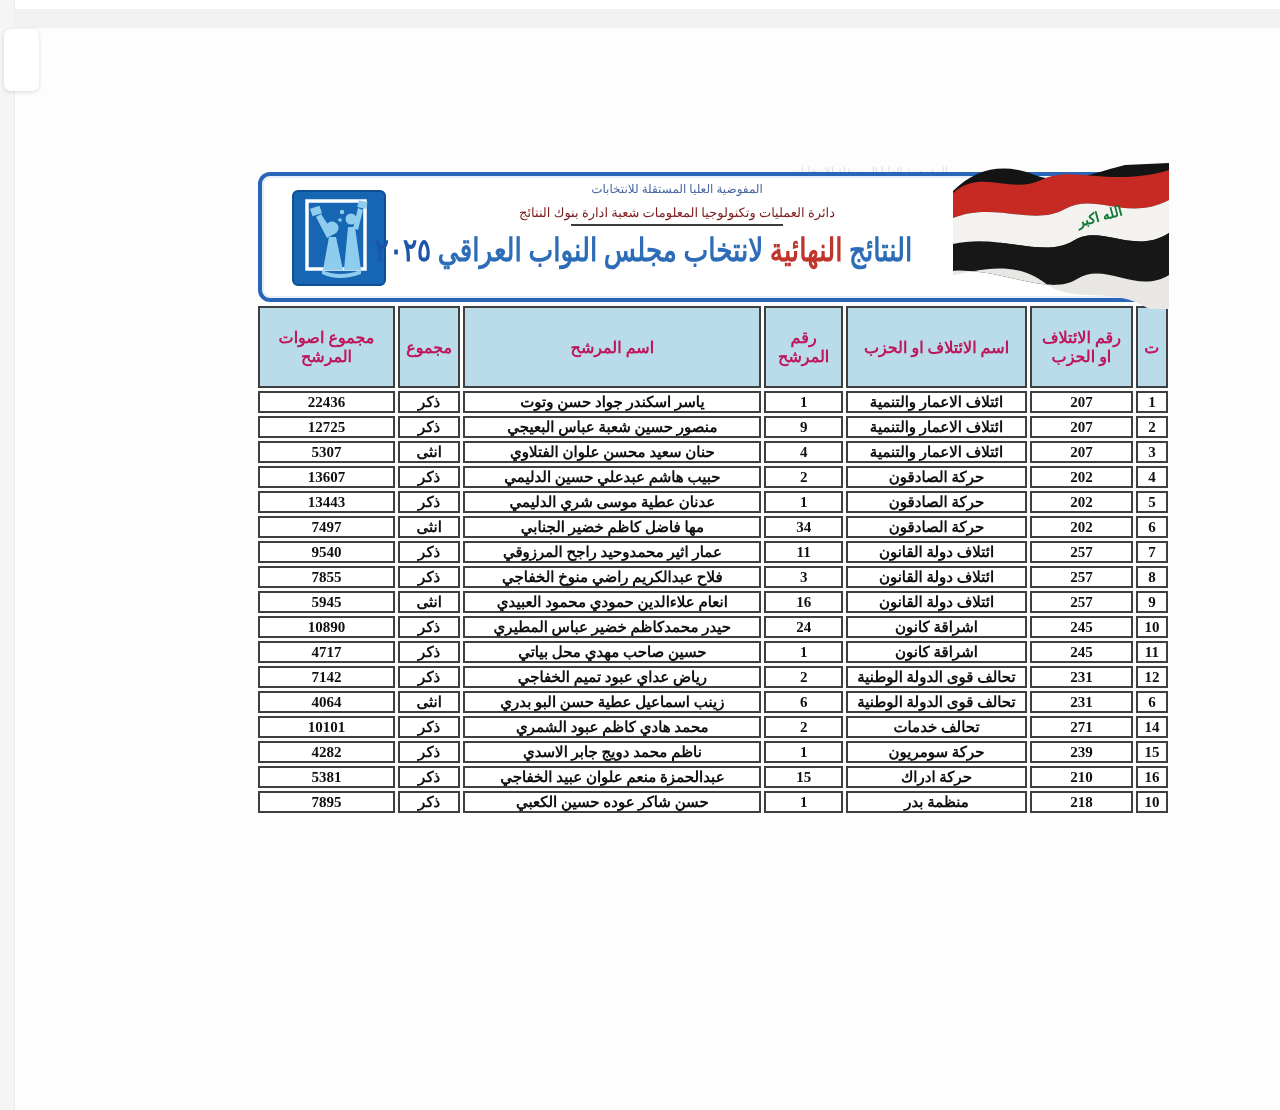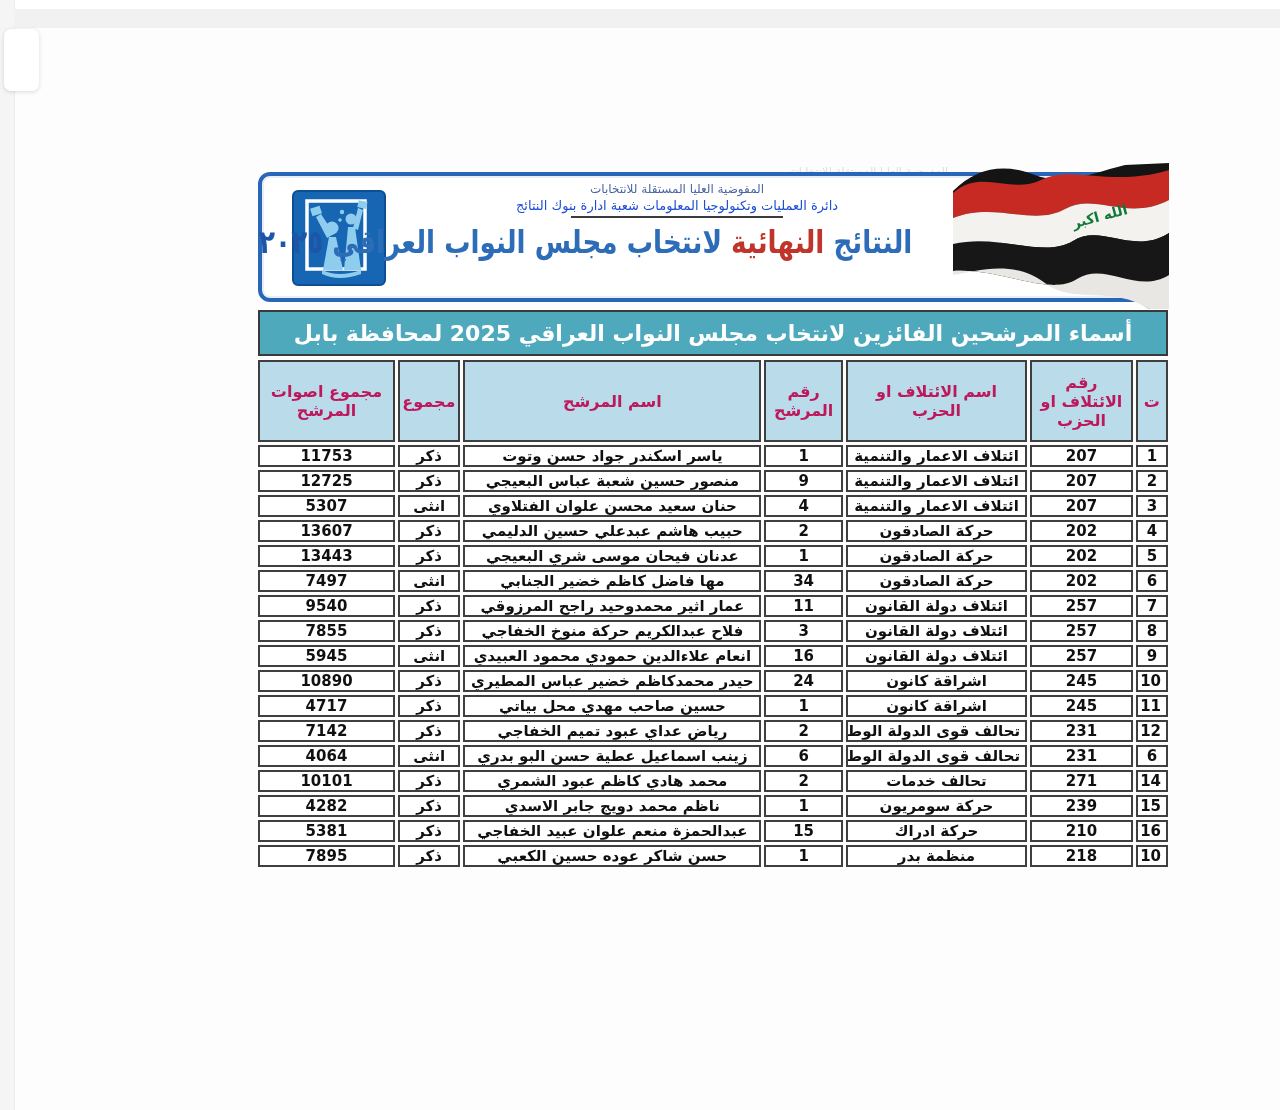--- a/index.html
+++ b/index.html
@@ -7,31 +7,31 @@
     width:1280px;height:1110px;position:relative;overflow:hidden;
     background:#ffffff;
     font-family:"DejaVu Sans", sans-serif;
   }
   
   .artifact-left{position:absolute;left:0;top:0;width:14px;height:100%;background:#f5f5f5;border-right:1px solid #ececec;}
   .artifact-topband{position:absolute;left:14px;top:9px;right:0;height:19px;background:#f1f1f1;}
   .artifact-page{position:absolute;left:15px;top:28px;right:0;bottom:0;background:#fdfdfd;}
   .artifact-tab{position:absolute;left:4px;top:29px;width:35px;height:62px;background:#ffffff;border-radius:7px;box-shadow:0 1px 4px rgba(0,0,0,.14);}
   
-  .doc{position:absolute;left:258px;top:165px;width:910px;}
+  .doc{position:absolute;left:258px;top:165px;width:910px;font-family:Liberation Serif, serif;}
   .ghost-line{position:absolute;top:0;right:220px;font-size:11px;color:#c3c3c8;opacity:.55;direction:rtl;z-index:0;}
   
   .banner{position:relative;margin-top:7px;height:122px;background:#ffffff;
     border:4px solid #2a66b8;border-radius:12px;z-index:1;
     box-shadow:inset 0 0 0 2px #e8eef8;}
   .flag{position:absolute;top:-13px;right:-5px;width:216px;height:146px;z-index:3;}
   .logo{position:absolute;left:30px;top:14px;width:94px;height:96px;z-index:2;}
   .banner-center{position:absolute;left:128px;right:200px;top:6px;text-align:center;direction:rtl;z-index:2;}
   .org-line1{font-size:12px;color:#4966a2;}
-  .org-line2{font-size:13px;color:#1d4ed8;margin-top:2px;}
+  .org-line2{font-size:13px;color:#7f1d1d;margin-top:8px;}
   .org-underline{width:212px;border-bottom:2px solid #3c3c3c;margin:3px auto 0;}
   .main-title{margin-top:5px;font-weight:bold;font-size:32px;color:#2d6db8;white-space:nowrap;
     transform:scaleX(.82);transform-origin:center;}
   .t-red{color:#c0352b;}
   .t-year{color:#1d55a8;letter-spacing:5px;margin-left:2px;}
   
   .subtitle-bar{margin-top:8px;height:46px;background:#4fa9bd;border:2px solid #3a3a3a;
     color:#ffffff;font-weight:bold;font-size:22px;direction:rtl;
     display:flex;align-items:center;justify-content:center;box-sizing:border-box;}
   
@@ -85,21 +85,20 @@
     <svg class="flag" viewBox="0 0 216 146">
       <path d="M0,28 C24,4 52,0 82,12 C112,24 146,8 172,2 L216,0 L216,146 L196,146 C158,118 120,140 90,112 C60,84 20,62 0,56 Z" fill="#141414"></path>
       <path d="M0,30 C28,5 58,32 88,17 C120,1 156,25 216,7 L216,37 C174,59 142,29 112,46 C80,64 42,38 0,55 Z" fill="#c62a22"></path>
       <path d="M0,55 C42,38 80,64 112,46 C142,29 174,59 216,37 L216,70 C180,93 148,60 120,78 C90,96 46,70 0,81 Z" fill="#f4f2ef"></path>
       <path d="M0,81 C46,70 90,96 120,78 C148,60 180,93 216,70 L216,112 C184,132 152,98 124,116 C96,134 50,105 0,108 Z" fill="#171717"></path>
       <path d="M0,108 C50,105 96,134 124,116 C152,98 184,132 216,112 L216,146 L196,146 C160,122 120,142 92,120 C60,96 24,108 0,112 Z" fill="#e9e7e4"></path>
       <text x="148" y="58" transform="rotate(-15 148 58)" font-size="14" font-weight="bold" fill="#0e7a36" text-anchor="middle">الله اكبر</text>
     </svg>
   </div>
 
-  <div class="subtitle-bar">أسماء المرشحين الفائزين لانتخاب مجلس النواب العراقي 2025 لمحافظة بابل</div>
 
   <table class="results">
     <colgroup>
       <col style="width:32px">
         <col style="width:102px">
         <col style="width:180px">
         <col style="width:78px">
         <col style="width:296px">
         <col style="width:62px">
         <col style="width:136px">
@@ -117,21 +116,21 @@
     </thead>
     <tbody>
 
     <tr>
           <td class="num">1</td>
           <td class="num">207</td>
           <td>ائتلاف الاعمار والتنمية</td>
           <td class="num">1</td>
           <td>ياسر اسكندر جواد حسن وتوت</td>
           <td>ذكر</td>
-          <td class="num">11753</td>
+          <td class="num">22436</td>
         </tr>
         <tr>
           <td class="num">2</td>
           <td class="num">207</td>
           <td>ائتلاف الاعمار والتنمية</td>
           <td class="num">9</td>
           <td>منصور حسين شعبة عباس البعيجي</td>
           <td>ذكر</td>
           <td class="num">12725</td>
         </tr>
@@ -151,21 +150,21 @@
           <td class="num">2</td>
           <td>حبيب هاشم عبدعلي حسين الدليمي</td>
           <td>ذكر</td>
           <td class="num">13607</td>
         </tr>
         <tr>
           <td class="num">5</td>
           <td class="num">202</td>
           <td>حركة الصادقون</td>
           <td class="num">1</td>
-          <td>عدنان فيحان موسى شري البعيجي</td>
+          <td>عدنان عطية موسى شري الدليمي</td>
           <td>ذكر</td>
           <td class="num">13443</td>
         </tr>
         <tr>
           <td class="num">6</td>
           <td class="num">202</td>
           <td>حركة الصادقون</td>
           <td class="num">34</td>
           <td>مها فاضل كاظم خضير الجنابي</td>
           <td>انثى</td>
@@ -178,21 +177,21 @@
           <td class="num">11</td>
           <td>عمار اثير محمدوحيد راجح المرزوقي</td>
           <td>ذكر</td>
           <td class="num">9540</td>
         </tr>
         <tr>
           <td class="num">8</td>
           <td class="num">257</td>
           <td>ائتلاف دولة القانون</td>
           <td class="num">3</td>
-          <td>فلاح عبدالكريم حركة منوخ الخفاجي</td>
+          <td>فلاح عبدالكريم راضي منوخ الخفاجي</td>
           <td>ذكر</td>
           <td class="num">7855</td>
         </tr>
         <tr>
           <td class="num">9</td>
           <td class="num">257</td>
           <td>ائتلاف دولة القانون</td>
           <td class="num">16</td>
           <td>انعام علاءالدين حمودي محمود العبيدي</td>
           <td>انثى</td>

